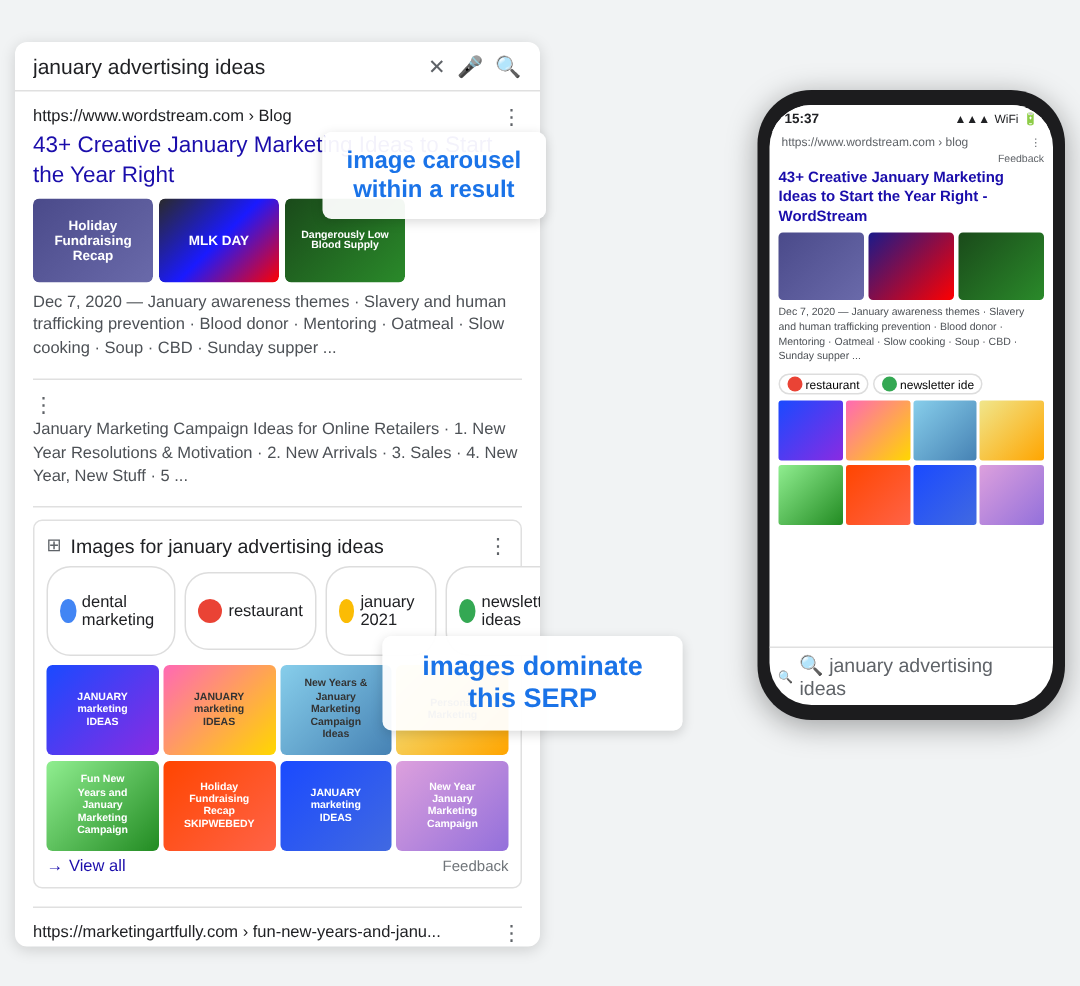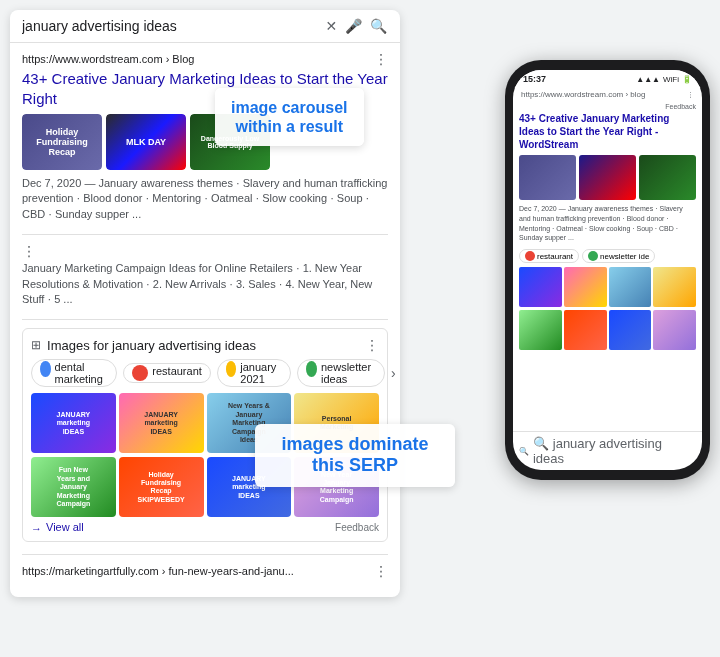--- a/index.html
+++ b/index.html
@@ -8,23 +8,23 @@
       font-family: Arial, sans-serif;
       width: 720px;
       height: 657px;
       overflow: hidden;
       position: relative;
     }
 
     
     .serp-panel {
       position: absolute;
-      top: 10px;
+      top: 28px;
       left: 10px;
-      width: 390px;
+      width: 350px;
       background: #fff;
       border-radius: 8px;
       box-shadow: 0 2px 10px rgba(0,0,0,0.15);
       padding: 0;
       overflow: hidden;
     }
 
     
     .search-bar {
       display: flex;
@@ -152,25 +152,25 @@
       color: #5f6368;
     }
     .images-filter-row {
       display: flex;
       gap: 6px;
       margin-bottom: 6px;
       align-items: center;
     }
     .filter-chip {
       display: flex;
-      align-items: flex-start;
+      align-items: center;
       gap: 4px;
       border: 1px solid #ddd;
       border-radius: 16px;
-      padding: 1px 8px;
+      padding: 17px 8px;
       font-size: 11px;
       color: #202124;
       cursor: pointer;
       background: #fff;
     }
     .filter-chip-avatar {
       width: 16px;
       height: 16px;
       border-radius: 50%;
       display: inline-block;

